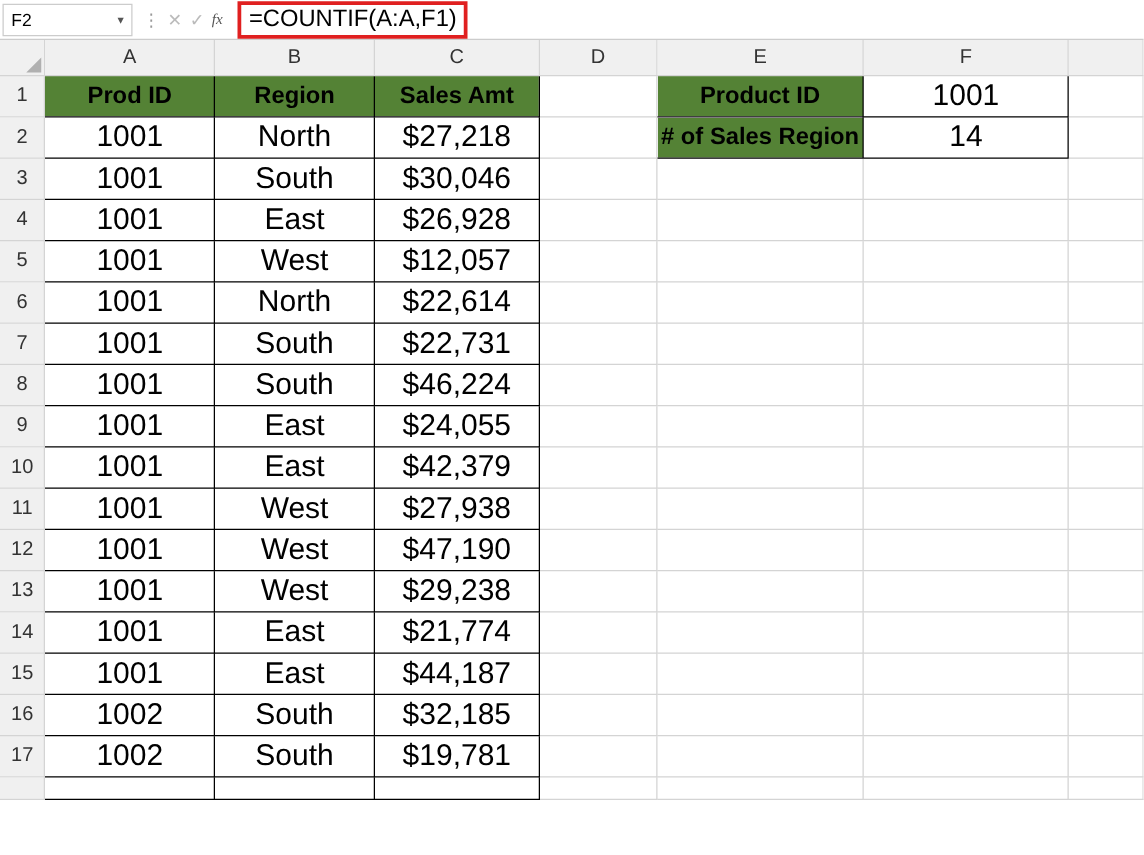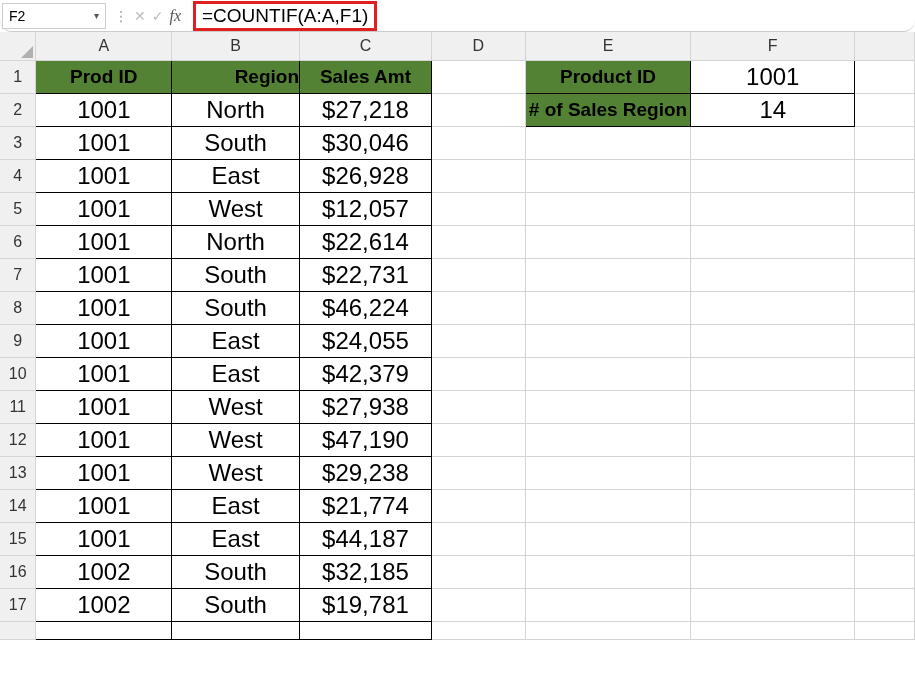--- a/index.html
+++ b/index.html
@@ -11,21 +11,20 @@
     overflow: hidden;
   }
   
   .formula-bar {
     display: flex;
     align-items: center;
     height: 32px;
     border-bottom: 1px solid #ccc;
     background: #fff;
     padding: 0;
-    border-radius: 12px;
   }
   
   .name-box {
     width: 104px;
     height: 26px;
     margin: 2px 4px 2px 2px;
     border: 1px solid #ccc;
     font-size: 14px;
     padding: 2px 6px;
     display: flex;
@@ -44,21 +43,21 @@
     align-items: center;
     padding: 0 4px;
     gap: 6px;
     font-size: 14px;
     color: #888;
   }
   
   .formula-controls .fx {
     font-style: italic;
     font-family: Liberation Serif, serif;
-    font-size: 16px;
+    font-size: 12px;
     color: #555;
   }
   
   .formula-controls .cancel,
   .formula-controls .enter {
     color: #bbb;
   }
   
   .formula-controls .colon {
     color: #999;
@@ -208,21 +207,21 @@
       <th class="col-head">E</th>
       <th class="col-head">F</th>
       <th class="col-head"></th>
     </tr>
   </thead>
   <tbody id="grid-body">
 
   <tr>
           <th class="row-head">1</th>
           <td class="header-cell-dark data-border" style="font-weight: bold;">Prod ID</td>
-          <td class="header-cell-dark data-border" style="font-weight: bold; text-align: right;">Region</td>
+          <td class="header-cell-dark data-border" style="font-weight: bold;">Region</td>
           <td class="header-cell-dark data-border" style="font-weight: bold;">Sales Amt</td>
           <td class="empty-cell"></td>
           <td class="header-cell-dark data-border" style="font-weight: bold;">Product ID</td>
           <td class="data-cell">1001</td>
           <td class="empty-cell"></td>
         </tr>
         <tr>
           <th class="row-head">2</th>
           <td class="data-cell">1001</td>
           <td class="data-cell">North</td>

